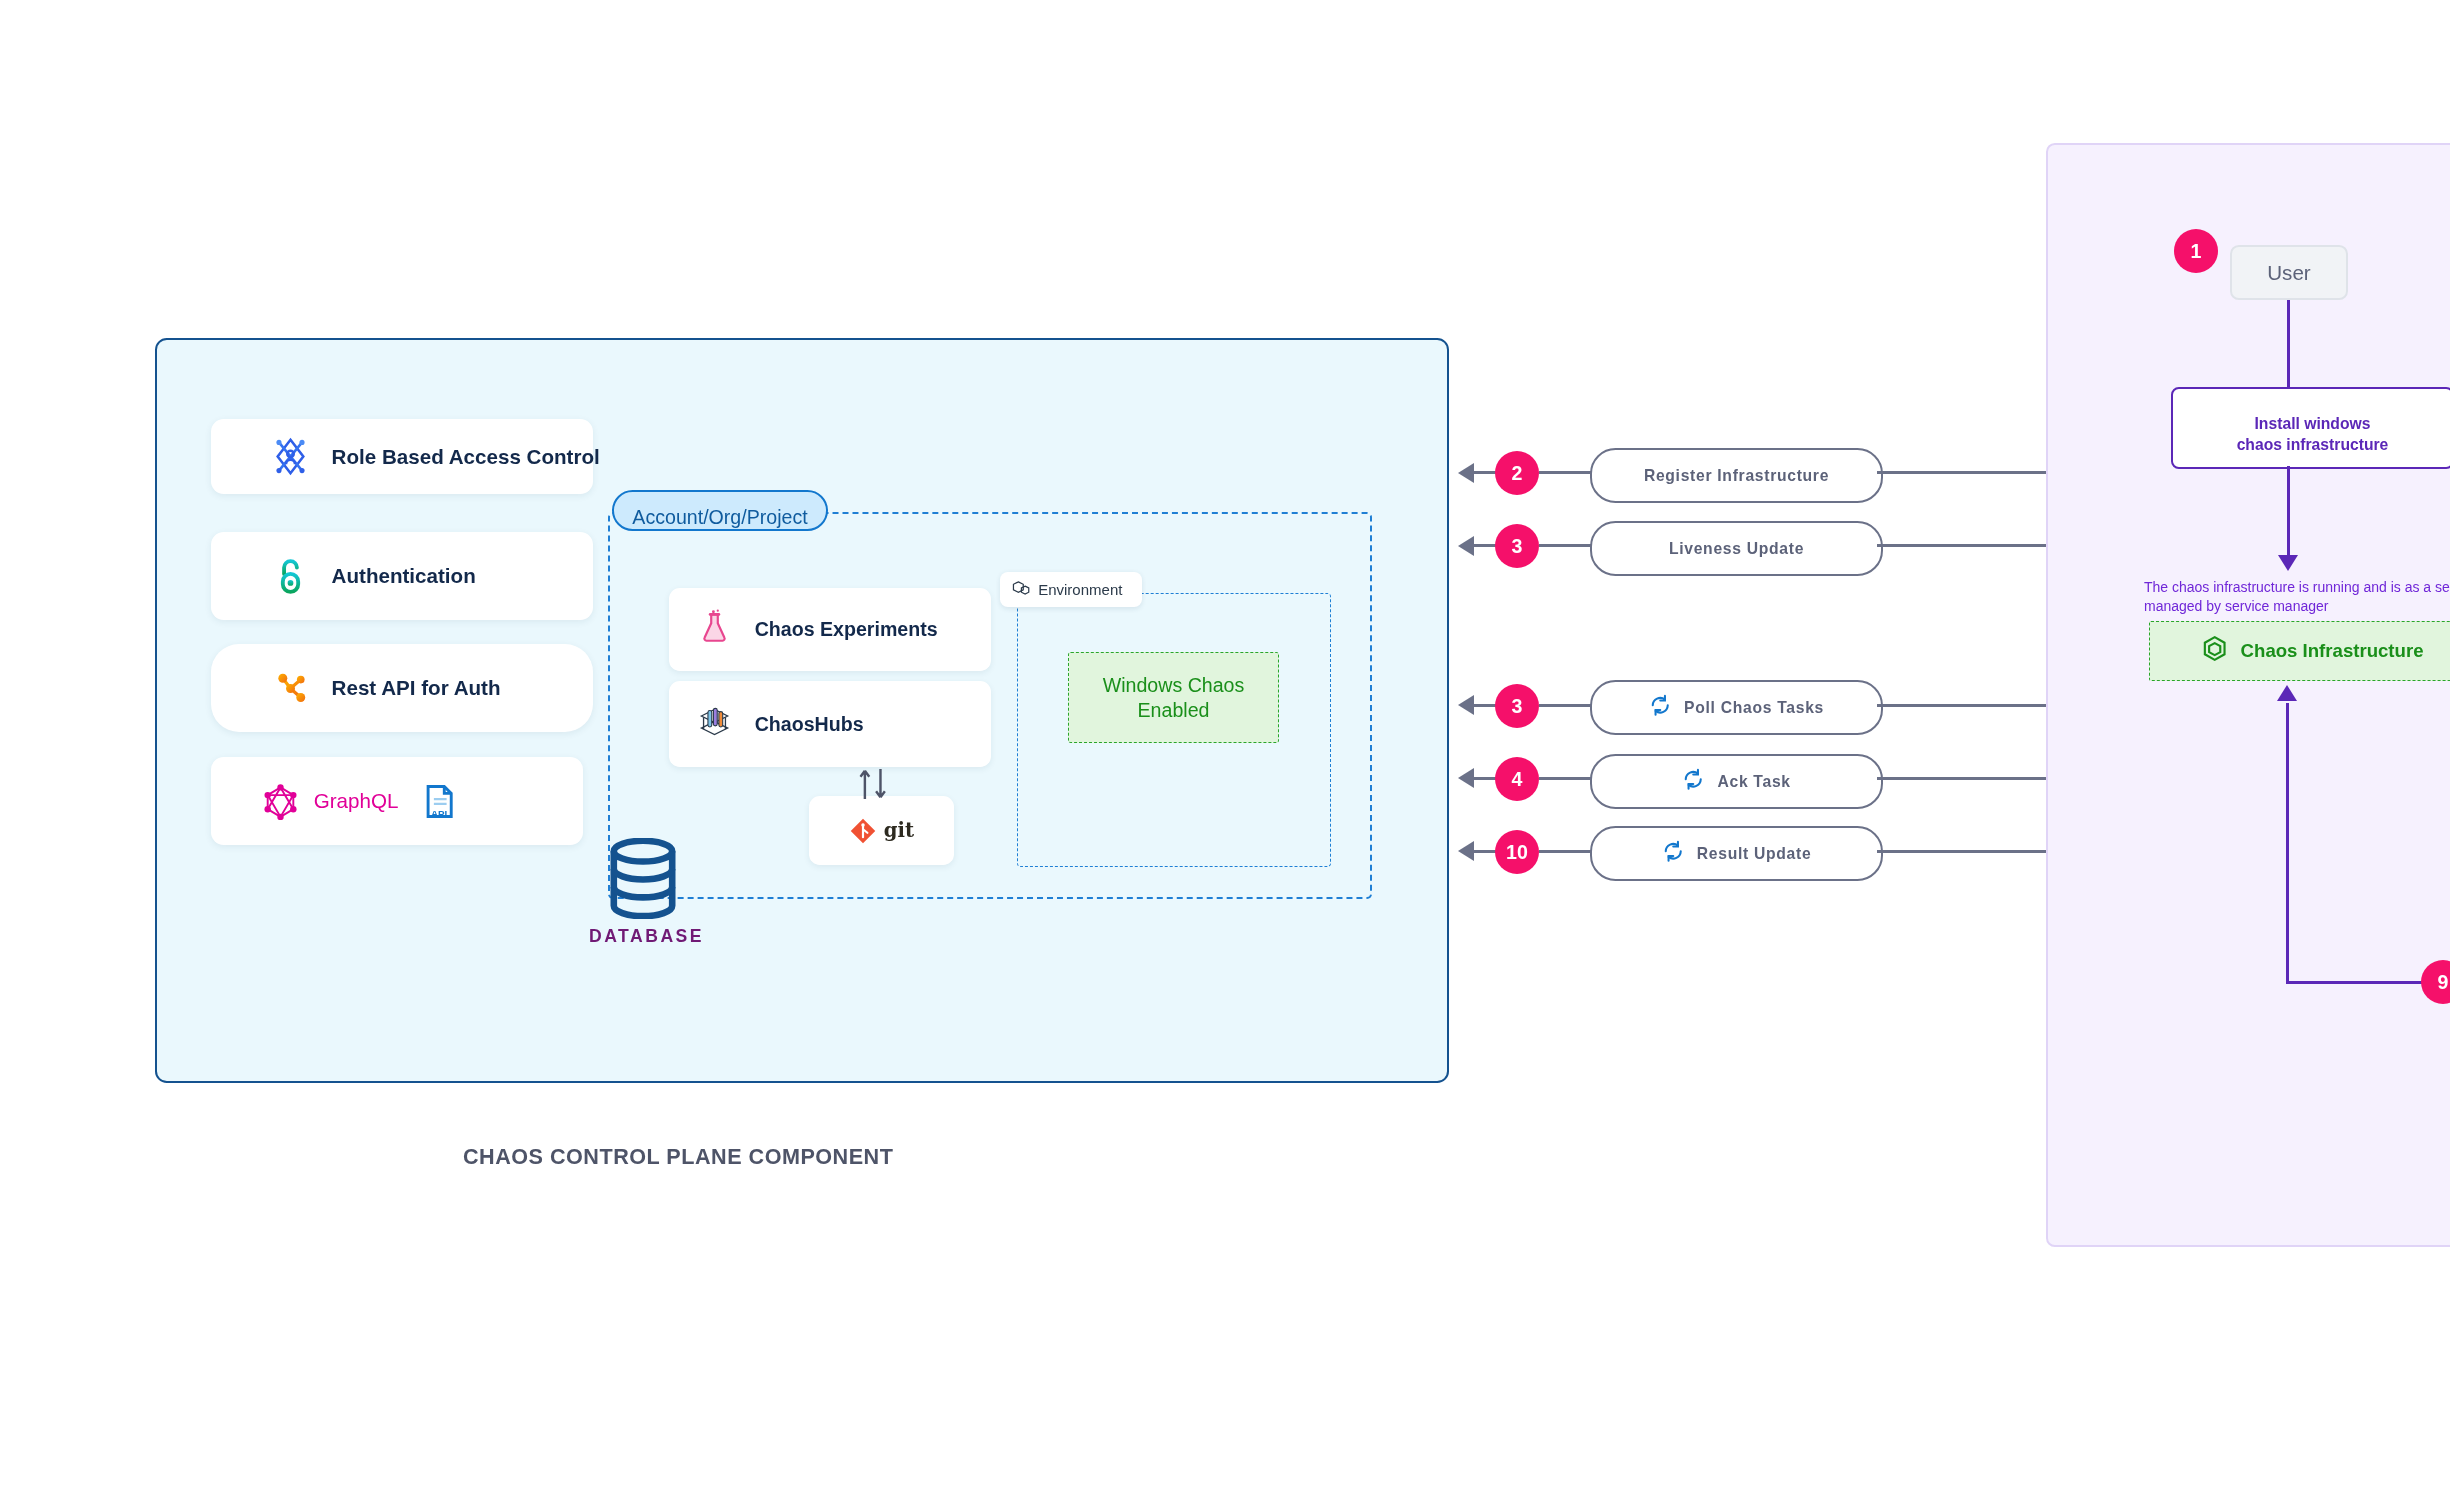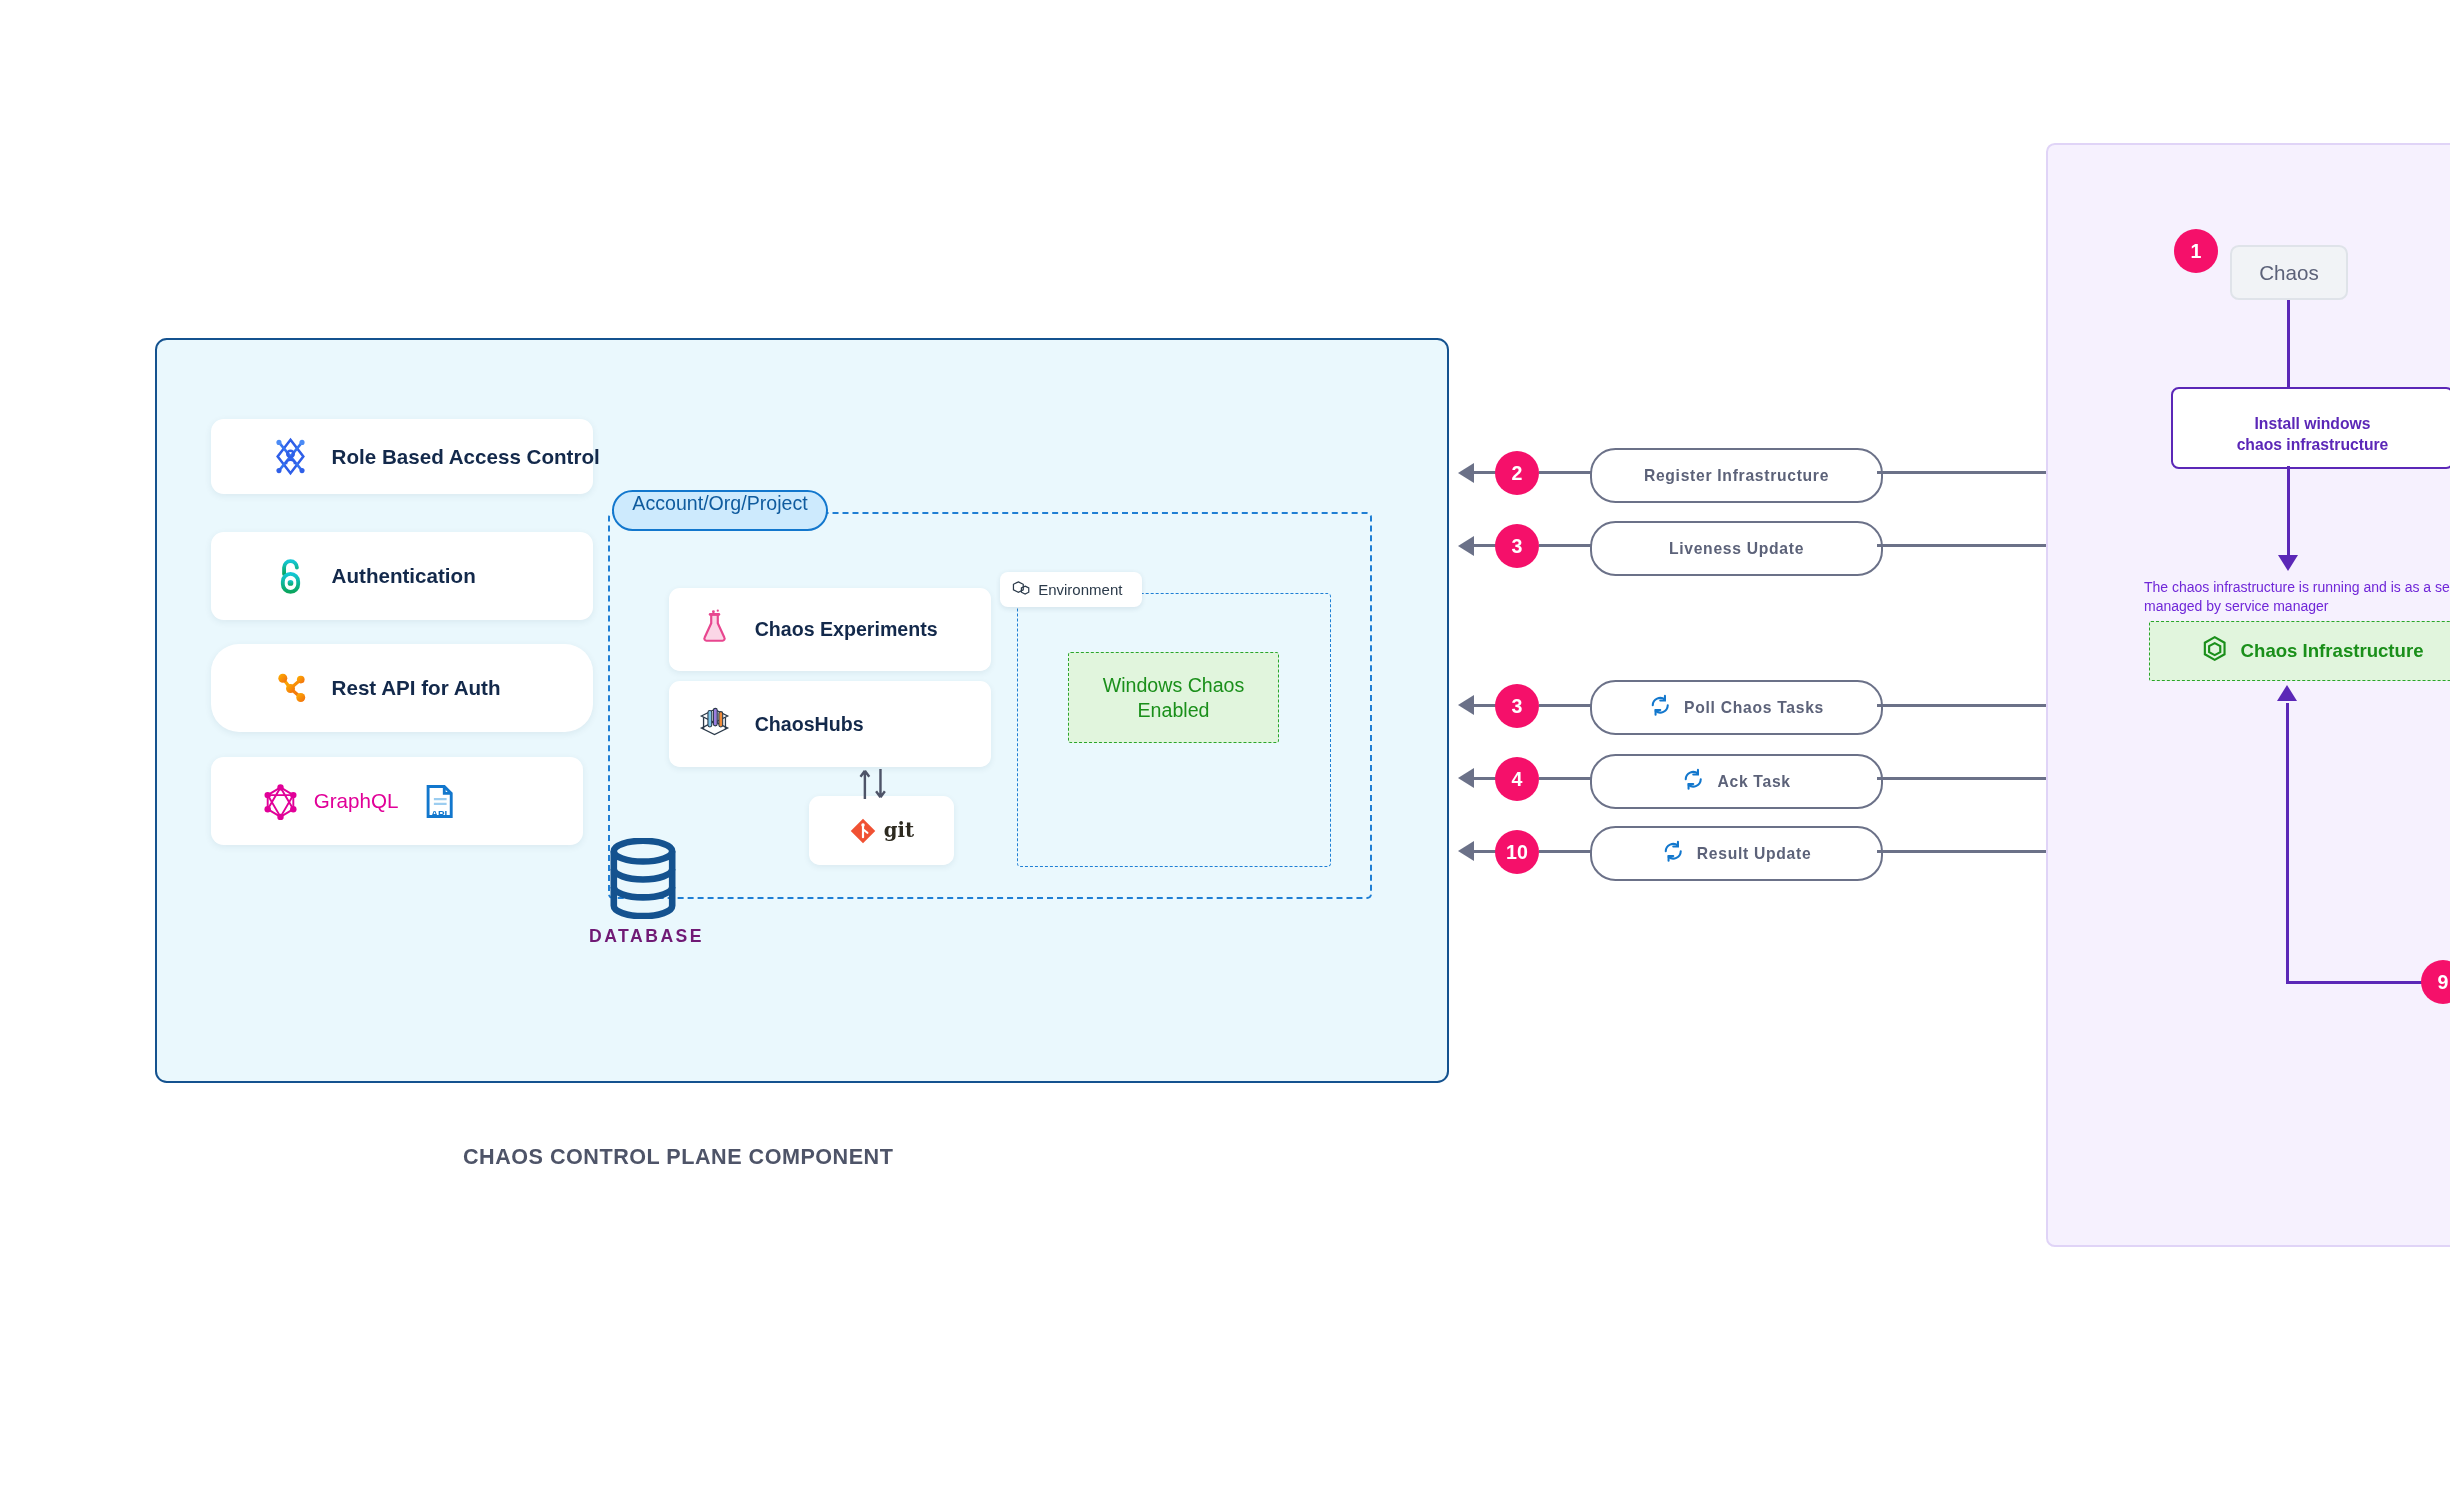--- a/index.html
+++ b/index.html
@@ -30,21 +30,21 @@
   .ico{width:41px;height:41px;flex:0 0 auto;display:block;}
 
   
   #aop-dashed{
     left:608px;top:512px;width:764px;height:387px;
     border:2.5px dashed #1f7fd4;border-radius:4.9px;background:transparent;
   }
   #aop-pill{
     left:612px;top:490px;width:216px;height:41px;
     background:#cdeafd;border:2px solid #1277cd;border-radius:20.6px;
-    display:flex;align-items:flex-start;justify-content:center;
+    display:flex;align-items:flex-end;justify-content:center;
     font-size:19.6px;color:#0f5b9e;
   }
   .inner-card{
     position:absolute;background:#ffffff;border-radius:10.8px;
     box-shadow:0 2px 6.9px rgba(30,60,90,.08);
     display:flex;align-items:center;padding-left:28px;gap:16.7px;
   }
   .inner-card .ic-label{font-size:19.6px;font-weight:bold;color:#13294b;white-space:nowrap;}
   #card-chaos-exp{left:669px;top:588px;width:294px;height:83px;}
   #card-chaoshubs{left:669px;top:681px;width:294px;height:86px;}
@@ -358,21 +358,21 @@
     </svg>
   </span>
   <span>Result Update</span>
 </div>
 <div class="conn-line" style="left:1877px;top:850px;width:176px;"></div>
 
 <div class="abs" id="execution-plane-panel"></div>
 
 <div class="badge" style="left:2174px;top:229px;">1</div>
 <div class="abs" id="user-box">
-  <span>Chaos</span>
+  <span>User</span>
 </div>
 
 <div class="vline" style="left:2287px;top:300px;height:87px;"></div>
 
 <div class="pbox" id="install-box">
   <span style="white-space:pre-line;margin-top:13px;">Install windows
 chaos infrastructure</span>
 </div>
 
 <div class="vline" style="left:2287px;top:466px;height:93px;"></div>

